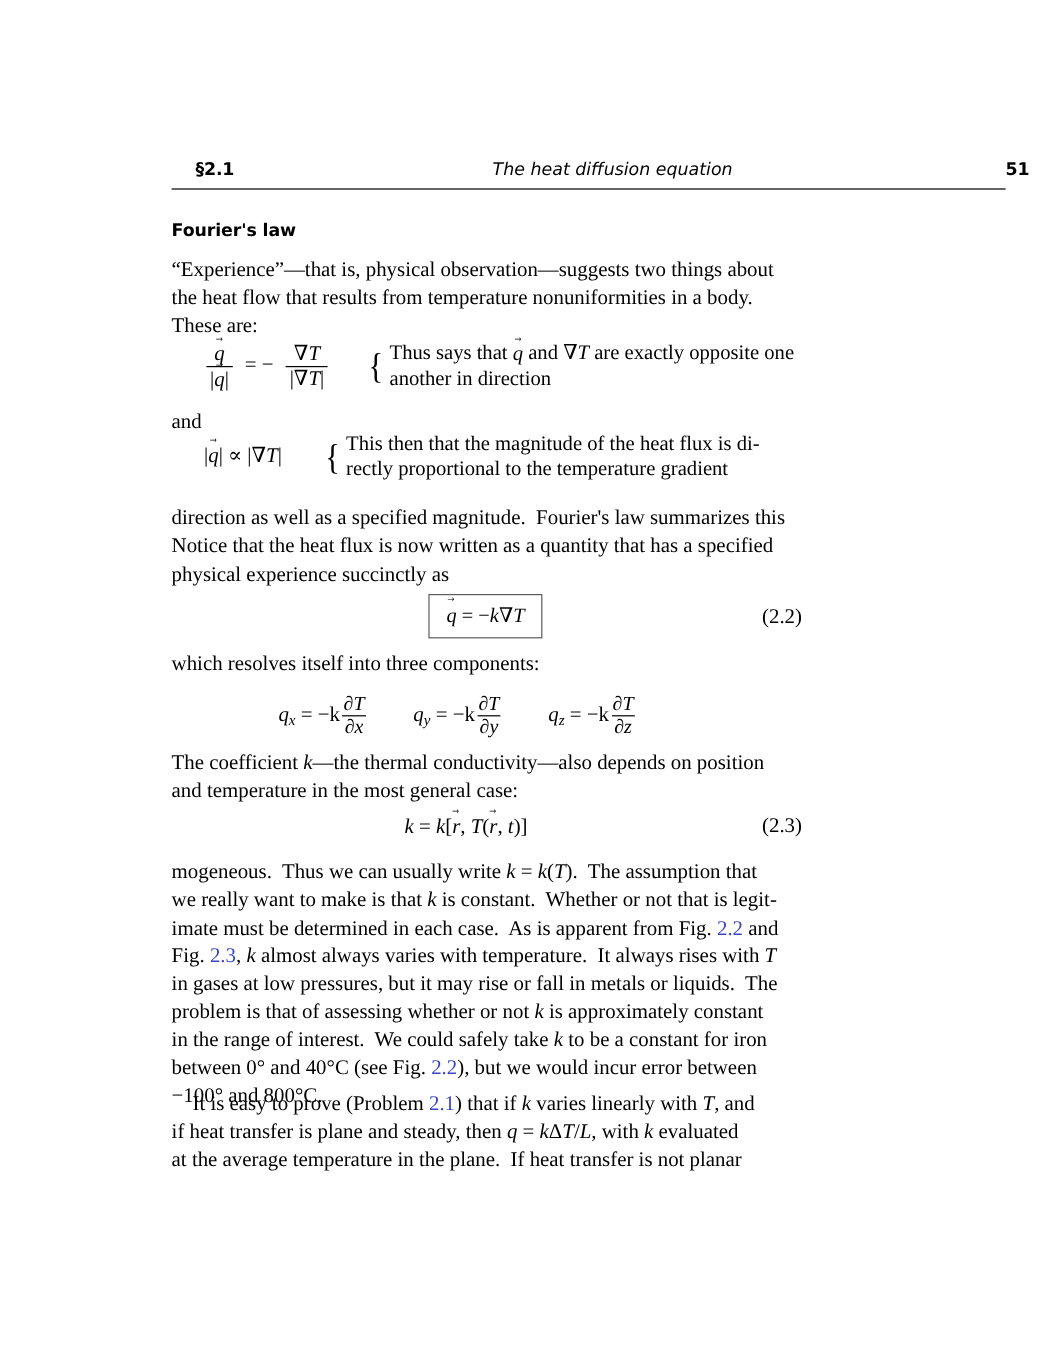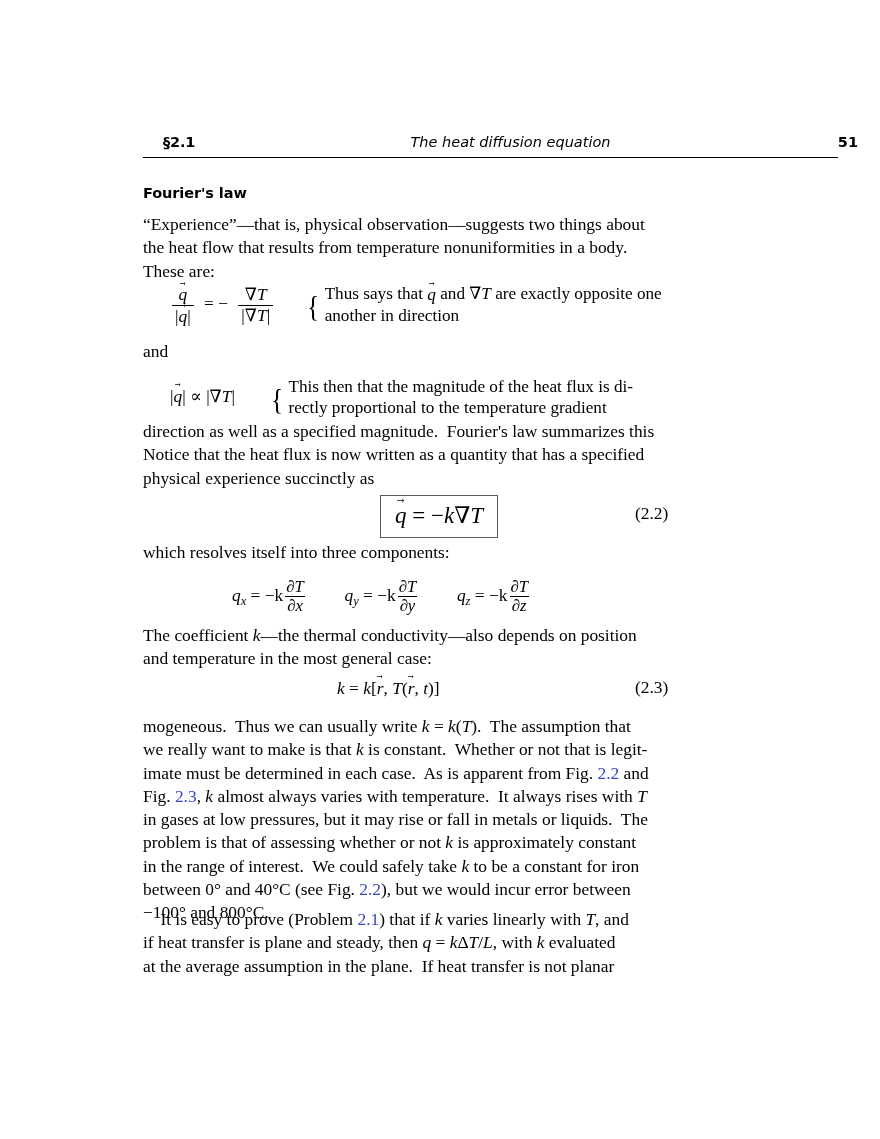--- a/index.html
+++ b/index.html
@@ -144,22 +144,21 @@
     vertical-align: middle;
   }
   .note .nl { display: block; white-space: nowrap; }
   .note .nl.j { display: flex; justify-content: space-between; }
   .note .nl.j > span { white-space: pre; }
 
   .boxeq {
     position: absolute;
     border: 1px solid #5b5b5b;
     padding: 6px 14px 8px 14px;
-    font-size: 23px;
-    margin-left: 23px;
+    font-size: 17px;
   }
 
   .eqno {
     position: absolute;
     font-size: 17.4px;
   }
 
   .ddfrac {
     display: inline-flex;
     flex-direction: column;
@@ -218,21 +217,21 @@
           <span> are exactly opposite one</span>
         </span>
       <span class="nl">another in direction</span>
     </span>
   </div>
 
   <div class="para" style="top:340px; width:auto;">
     <span class="ln">and</span>
   </div>
 
-  <div class="math" style="left:170px; top:377px;">
+  <div class="math" style="left:170px; top:360px;">
     <span><span class="mr">|</span><span class="vecq">q</span><span class="mr">| ∝ |∇</span><span class="mi">T</span><span class="mr">|</span></span>
     <span style="display:inline-block; width:26px;"></span>
     <span class="brace">{</span>
     <span class="note">
       <span class="nl">This then that the magnitude of the heat flux is di-</span>
       <span class="nl">rectly proportional to the temperature gradient</span>
     </span>
   </div>
 
   <div class="para" style="top:420px;">
@@ -318,17 +317,17 @@
   </div>
 
   <div class="para" style="top:908px;">
     <span class="ln j">
         <span>&nbsp;&nbsp;&nbsp;&nbsp;<span>It is easy to prove (Problem </span><span class="lnk">2.1</span><span>) that if </span><span class="it">k</span><span> varies linearly with </span><span class="it">T</span><span>, and</span></span>
       </span>
     <span class="ln j">
         <span><span>if heat transfer is plane and steady, then </span><span class="it">q</span><span class="mr"> = </span><span class="it">k</span><span class="mr">Δ</span><span class="it">T</span><span class="mr">/</span><span class="it">L</span><span>, with </span><span class="it">k</span><span> evaluated</span></span>
       </span>
     <span class="ln j">
-        <span>at the average assumption in the plane.  If heat transfer is not planar</span>
+        <span>at the average temperature in the plane.  If heat transfer is not planar</span>
       </span>
   </div>
 
 </div>
 
 </body></html>

